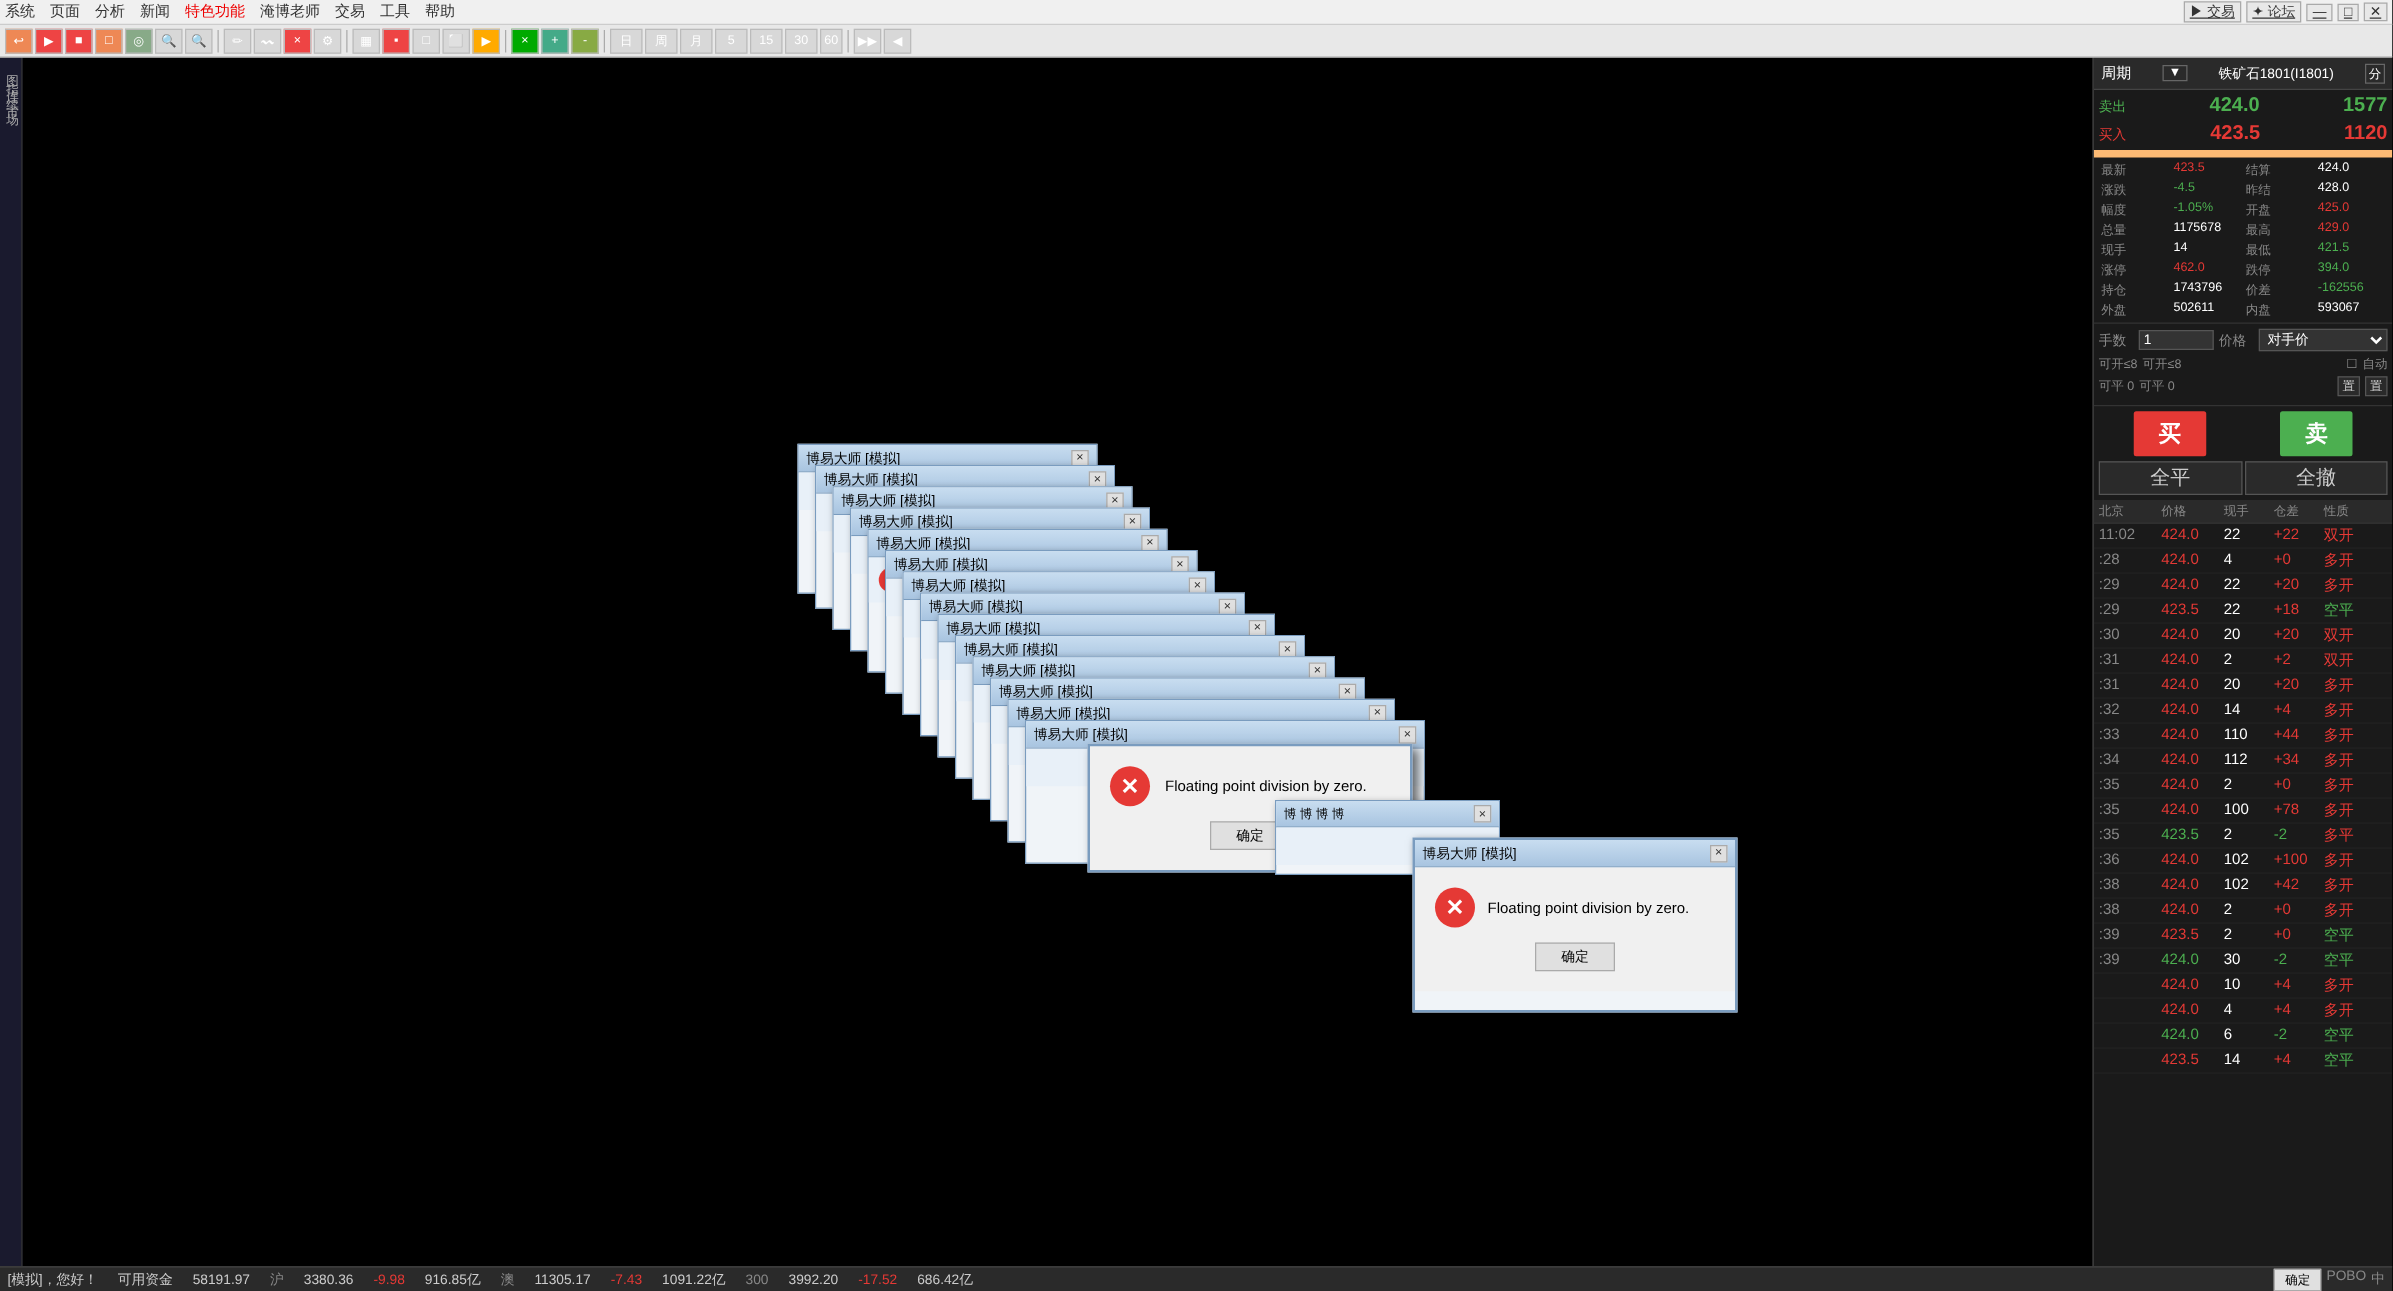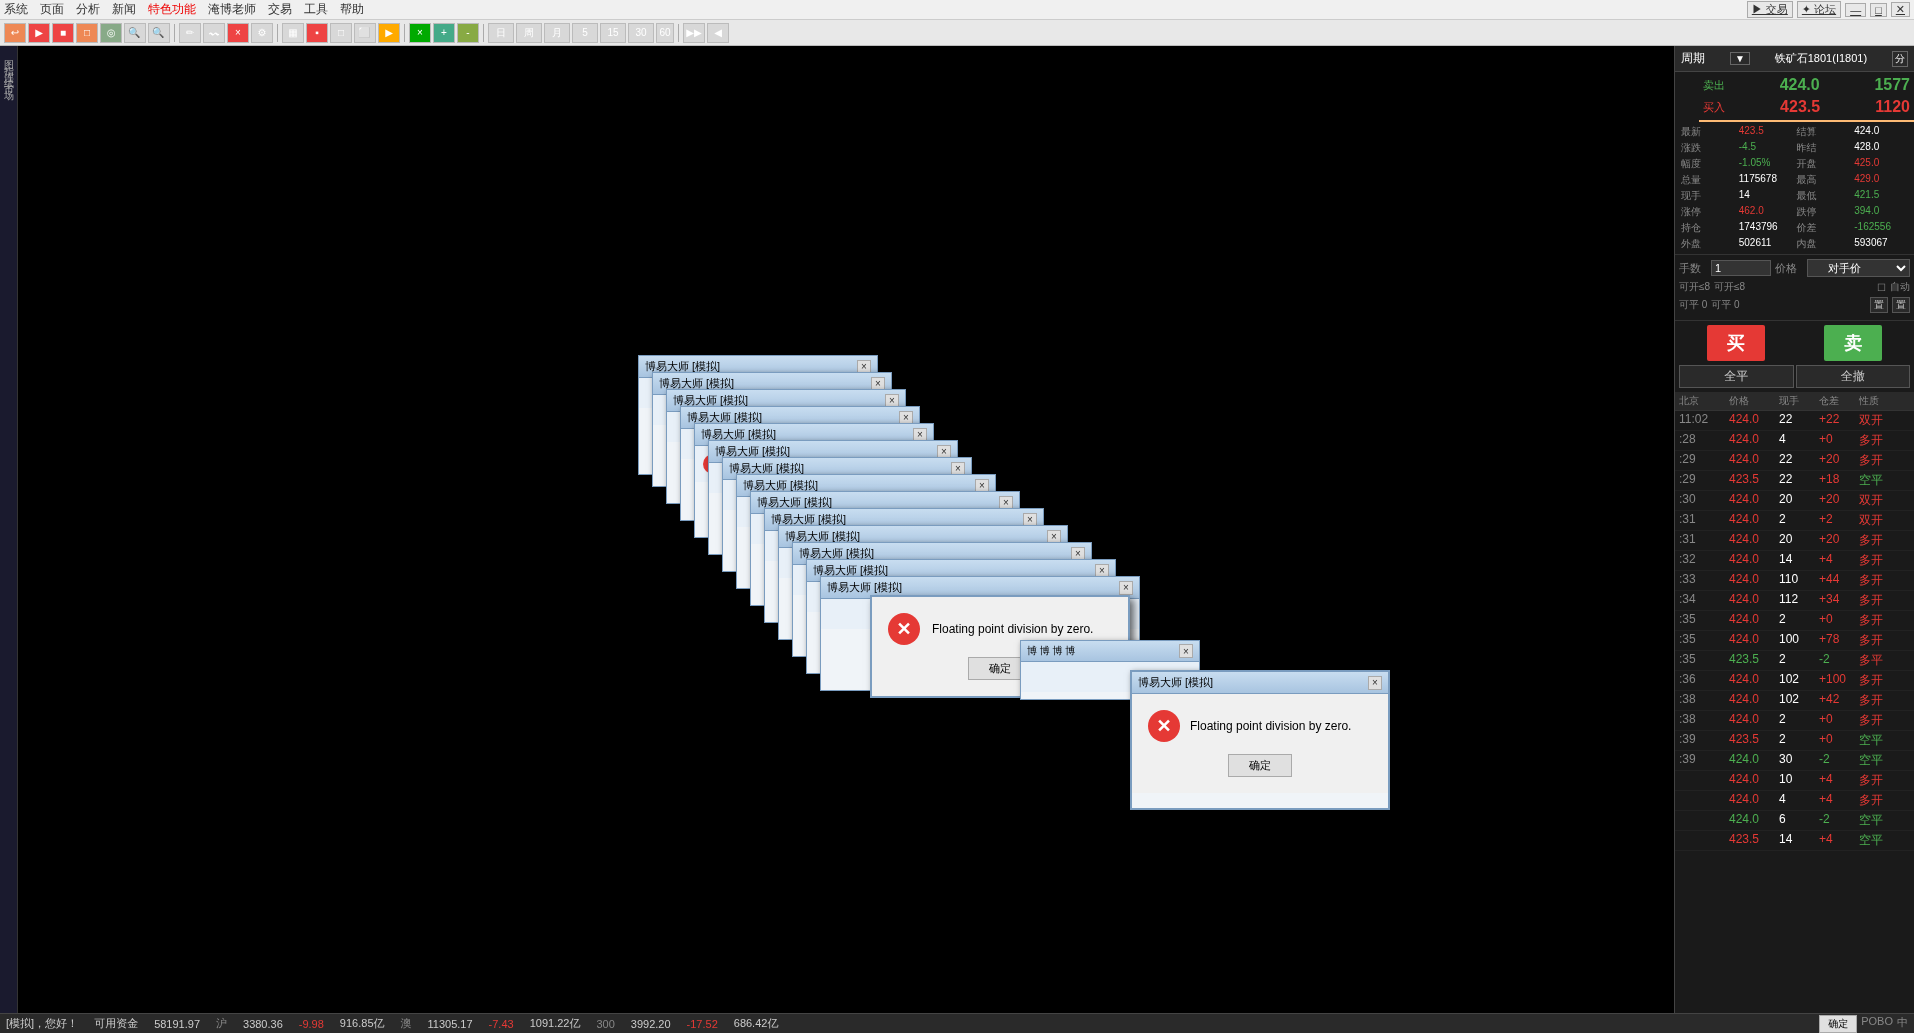--- a/index.html
+++ b/index.html
@@ -149,22 +149,21 @@
       text-align: center;
       border-bottom: 1px solid #444;
       display: flex;
       justify-content: space-between;
       align-items: center;
     }
 
     
     #ask-bid {
       padding: 2px 4px;
-      border-bottom: 2px solid #fdba74;
-      margin-left: 24px;
+      border-bottom: 6px solid #fdba74;
     }
     .ask-row, .bid-row {
       display: flex;
       justify-content: space-between;
       align-items: center;
       padding: 2px 0;
     }
     .ask-label { color: #4caf50; font-size: 11px; }
     .bid-label { color: #e53935; font-size: 11px; }
     .ask-price { color: #4caf50; font-size: 16px; font-weight: bold; }
@@ -203,21 +202,21 @@
       color: #fff;
       font-size: 11px;
       padding: 1px 3px;
       width: 60px;
     }
     .order-select {
       background: #333;
       border: 1px solid #555;
       color: #fff;
       font-size: 11px;
-      padding: 1px 16px;
+      padding: 1px 2px;
       flex: 1;
     }
     .order-label { color: #888; font-size: 11px; min-width: 28px; }
     .can-open { color: #888; font-size: 10px; }
 
     
     #buy-sell-row {
       display: flex;
       gap: 4px;
       padding: 4px;
@@ -248,21 +247,21 @@
     #position-row {
       display: flex;
       gap: 2px;
       padding: 0 4px 4px;
     }
     .pos-btn {
       flex: 1;
       background: #2a2a2a;
       border: 1px solid #555;
       color: #ccc;
-      font-size: 12px;
+      font-size: 16px;
       padding: 2px;
       cursor: pointer;
       text-align: center;
     }
 
     
     #trade-list-header {
       background: #2a2a2a;
       display: grid;
       grid-template-columns: 50px 50px 40px 40px 50px;

